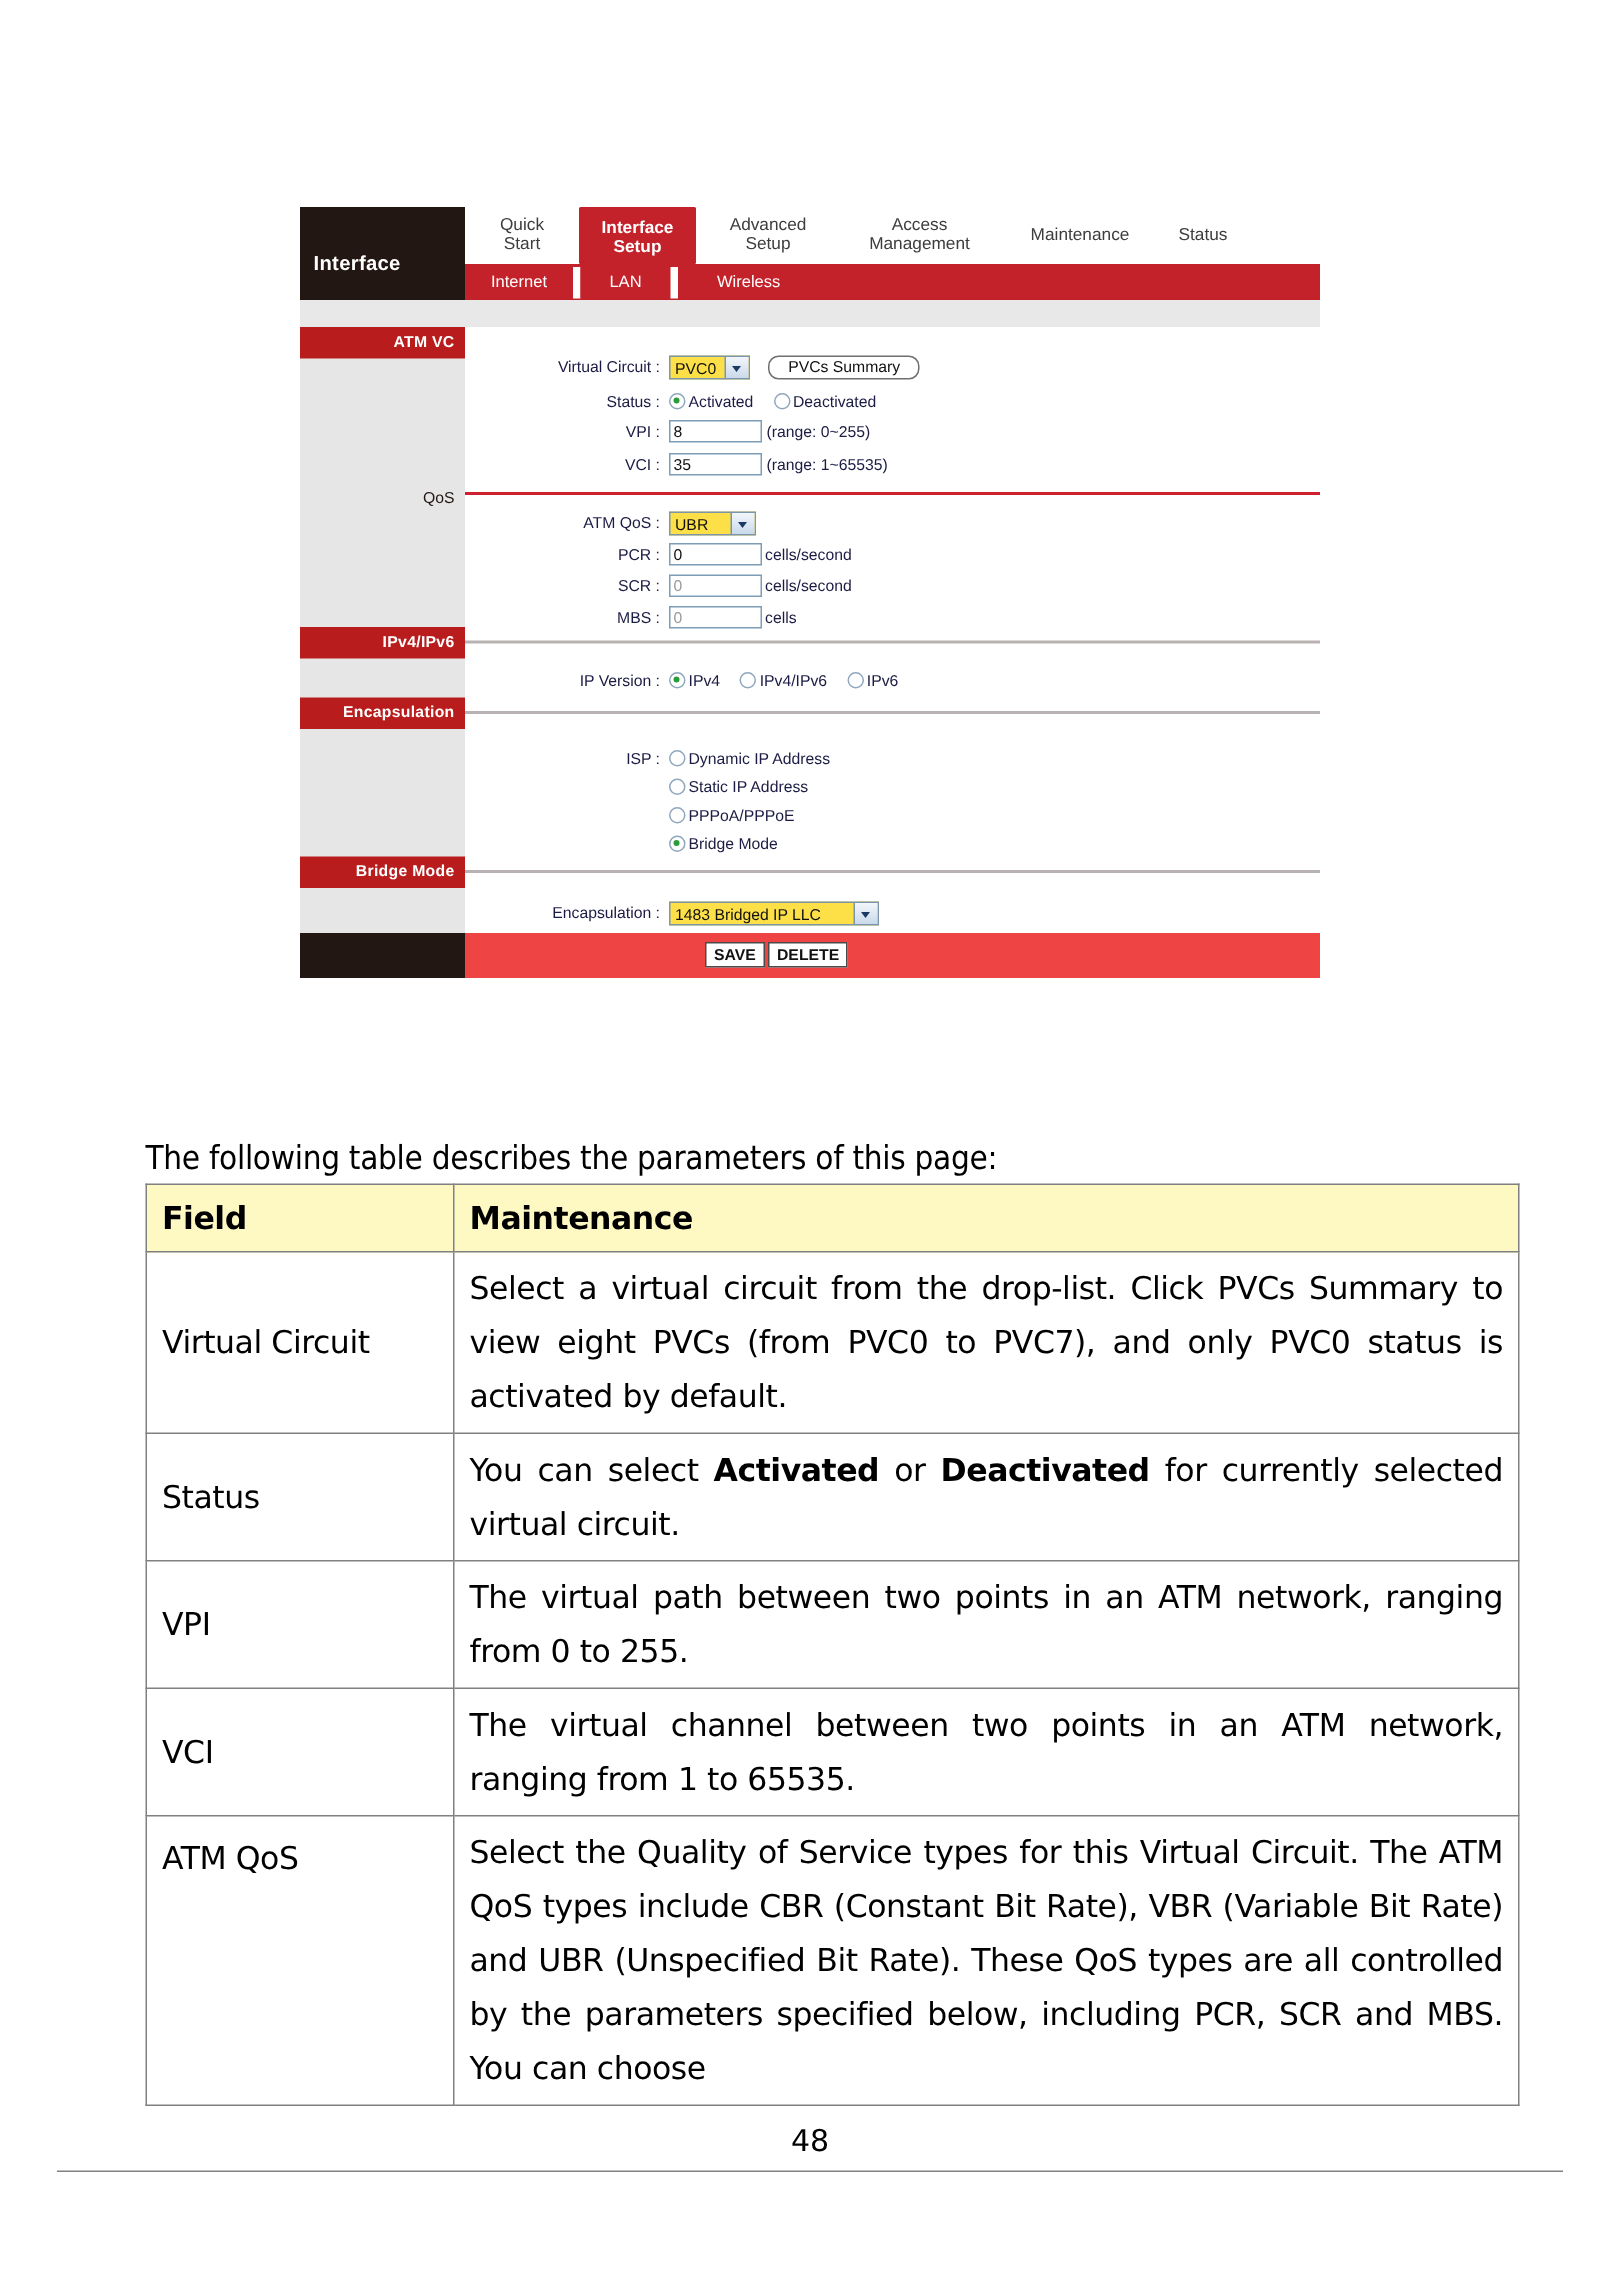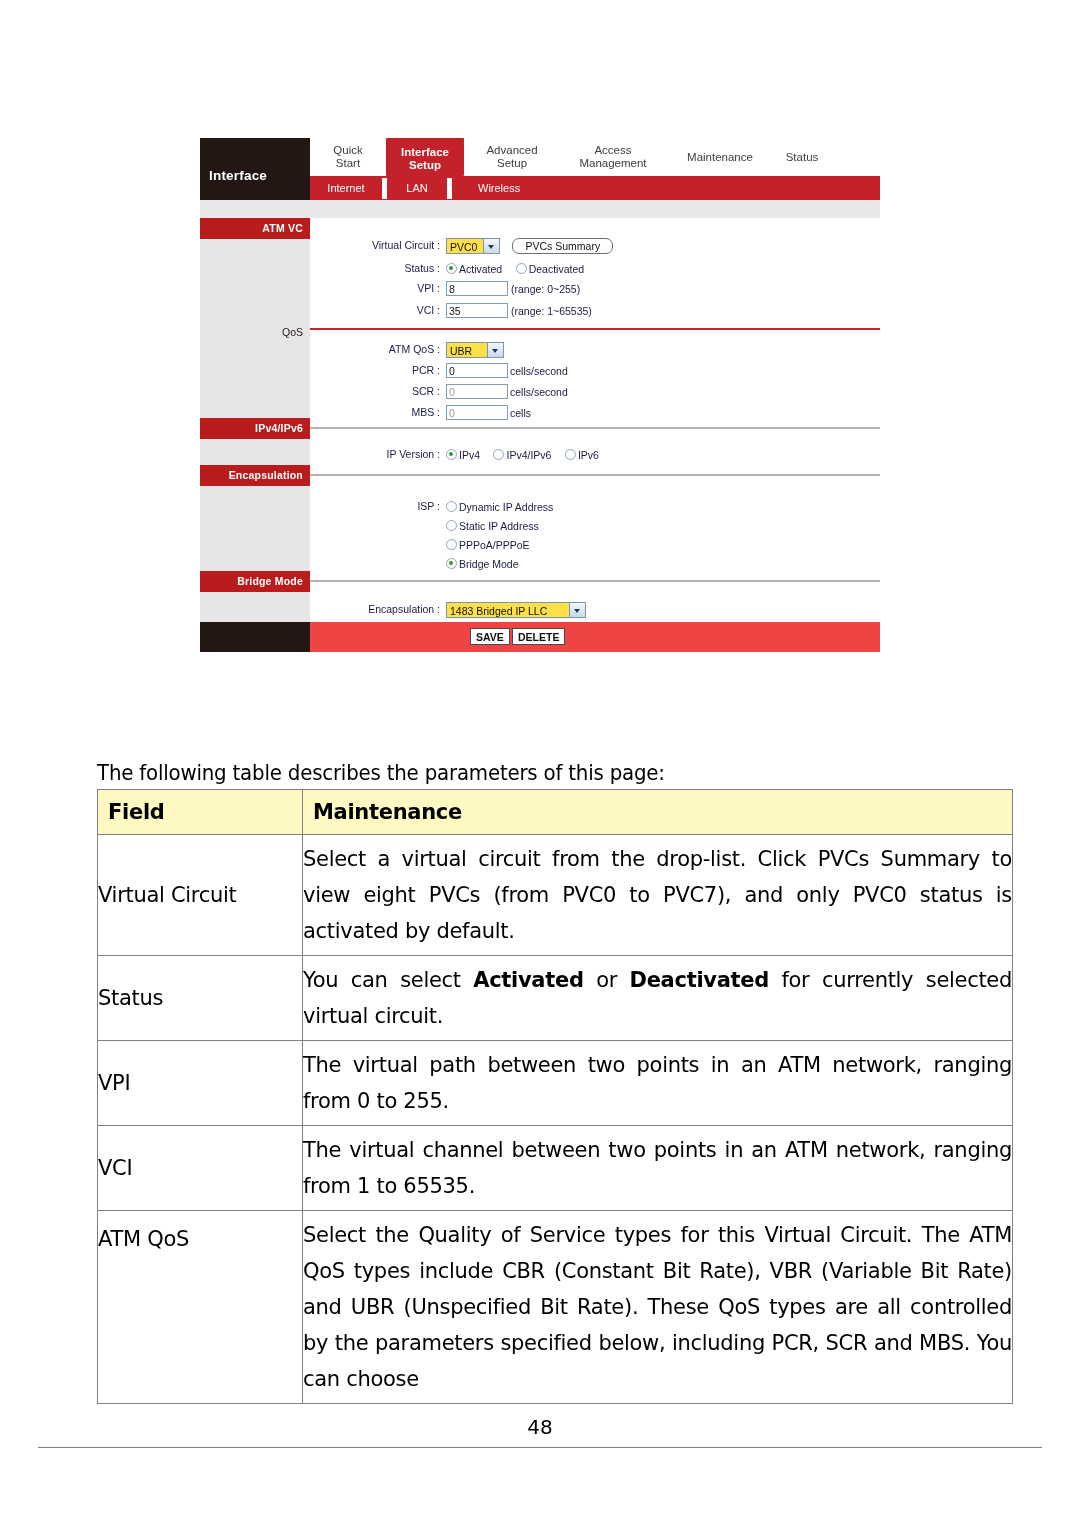--- a/index.html
+++ b/index.html
@@ -115,21 +115,21 @@
     font-size:22px;color:#000;font-family:"DejaVu Sans",sans-serif;
     font-stretch:condensed;letter-spacing:-.2px;
   }
   table.params{
     position:absolute;left:97px;top:789px;width:916px;
     border-collapse:collapse;table-layout:fixed;
   }
   table.params td{
     border:1px solid #808080;vertical-align:middle;
     font-size:21px;color:#000;font-family:"DejaVu Sans",sans-serif;
-    padding:6px 0;line-height:36px;letter-spacing:-.3px;
+    padding:6px 10px;line-height:36px;letter-spacing:-.3px;
   }
   table.params td.hd{
     background:#fef9c3;font-weight:bold;text-align:left;
     padding:8px 10px;line-height:28px;
   }
   td.fld{width:184px;text-align:left;padding-left:14px;}
   td.desc{text-align:justify;text-align-last:left;padding-left:18px;padding-right:10px;}
   td.desc b{font-weight:bold;}
 
   .pagenum{

